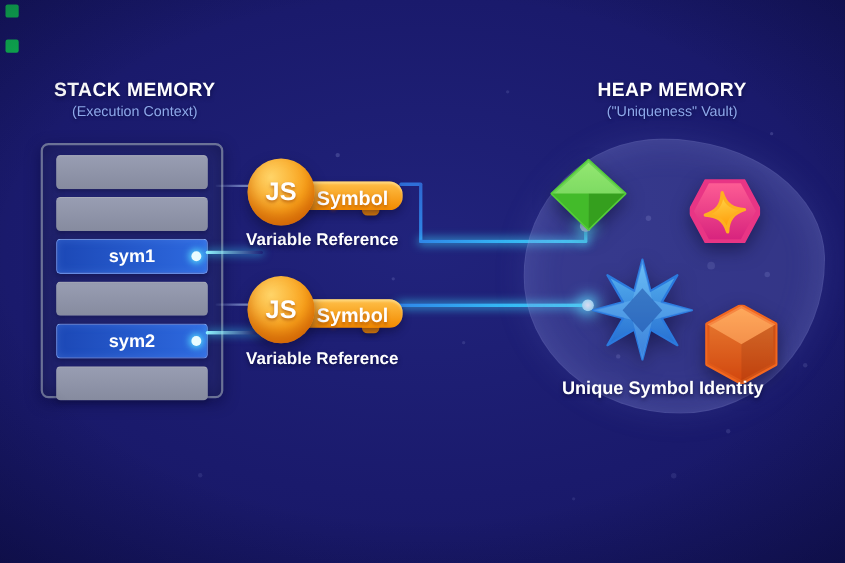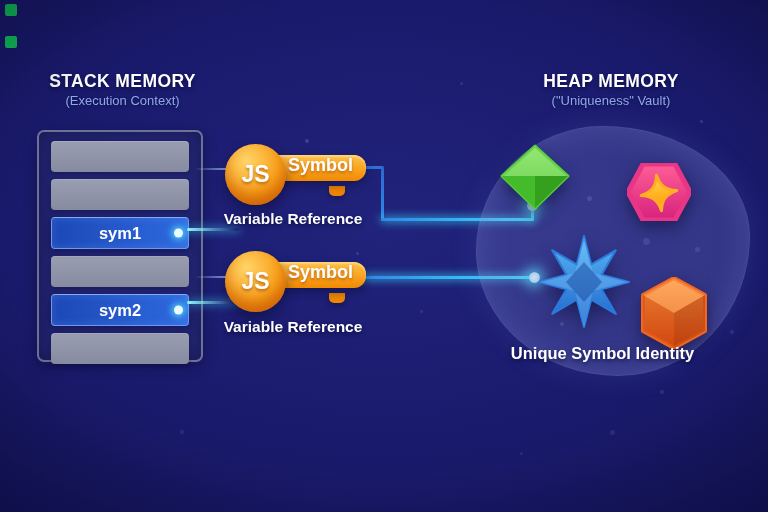--- a/index.html
+++ b/index.html
@@ -38,25 +38,25 @@
     box-shadow:0 0 7px 2px rgba(90,225,255,.95);}
 
   
   .key{position:absolute;width:150px;height:66px;}
   .key .head{position:absolute;left:0;top:2px;width:61px;height:61px;border-radius:50%;
     background:radial-gradient(circle at 35% 28%, #ffd468 0%, #f9a21b 55%, #e57300 100%);
     box-shadow:inset 0 -10px 14px rgba(185,75,0,.55), 0 6px 12px rgba(10,10,50,.5);
     display:flex;align-items:center;justify-content:center;z-index:2;}
   .key .head span{color:#fff;font-weight:bold;font-size:23px;
     text-shadow:0 2px 3px rgba(150,60,0,.6);}
-  .key .blade{position:absolute;left:50px;top:13px;width:91px;height:26px;
+  .key .blade{position:absolute;left:50px;top:23px;width:91px;height:26px;
     background:linear-gradient(180deg,#ffc14a 0%,#f28a00 100%);
     border-radius:4px 12px 12px 4px;z-index:1;
     box-shadow:0 4px 8px rgba(10,10,50,.45), inset 0 2px 2px rgba(255,230,160,.6);
-    display:flex;align-items:flex-start;justify-content:center;}
+    display:flex;align-items:flex-end;justify-content:center;}
   .key .blade span{color:#fff;font-weight:bold;font-size:18px;
     text-shadow:0 2px 3px rgba(150,60,0,.55);}
   .key .tooth{position:absolute;left:104px;top:44px;width:16px;height:10px;
     background:#ef8600;border-radius:0 0 5px 5px;z-index:0;
     box-shadow:0 3px 5px rgba(10,10,50,.4);}
   .caption{position:absolute;width:170px;text-align:center;color:#fff;font-weight:bold;
     font-size:15.5px;text-shadow:0 2px 4px rgba(0,0,40,.6);}
 
   
   .seg{position:absolute;border-radius:2px;pointer-events:none;}

